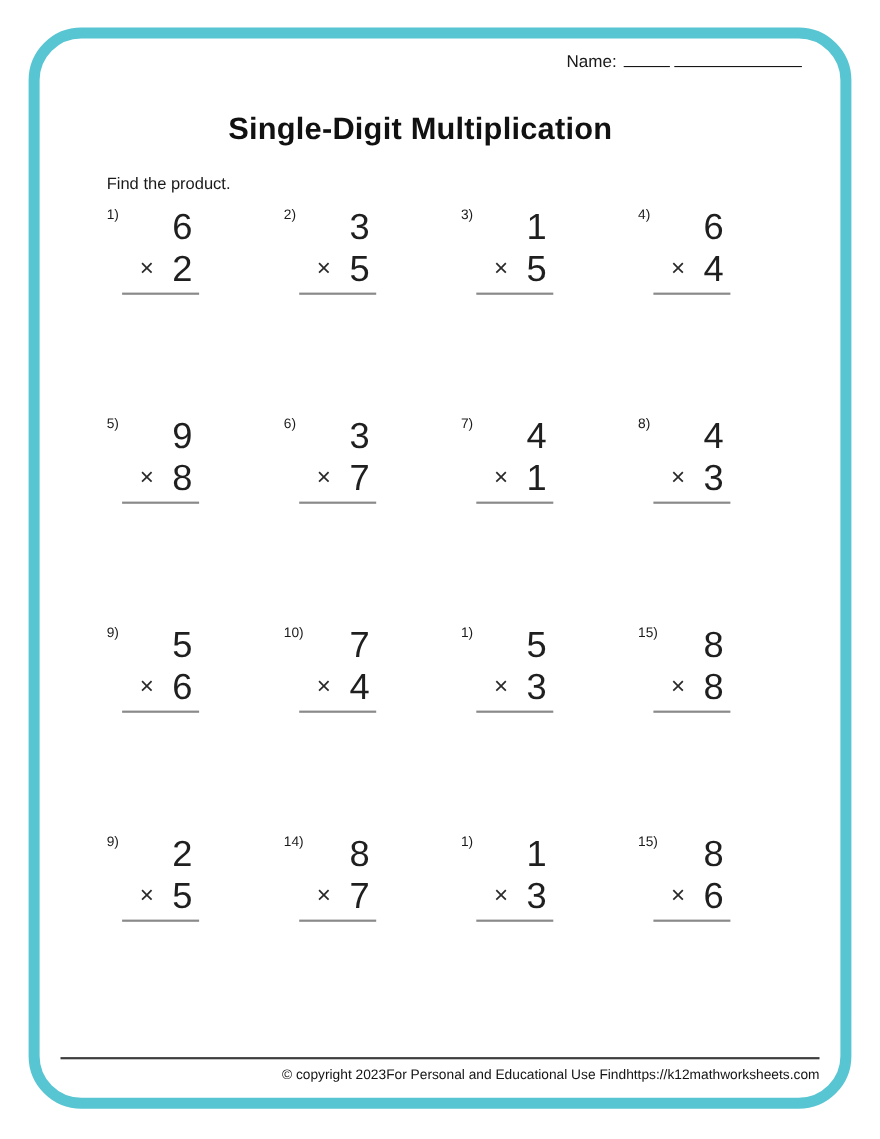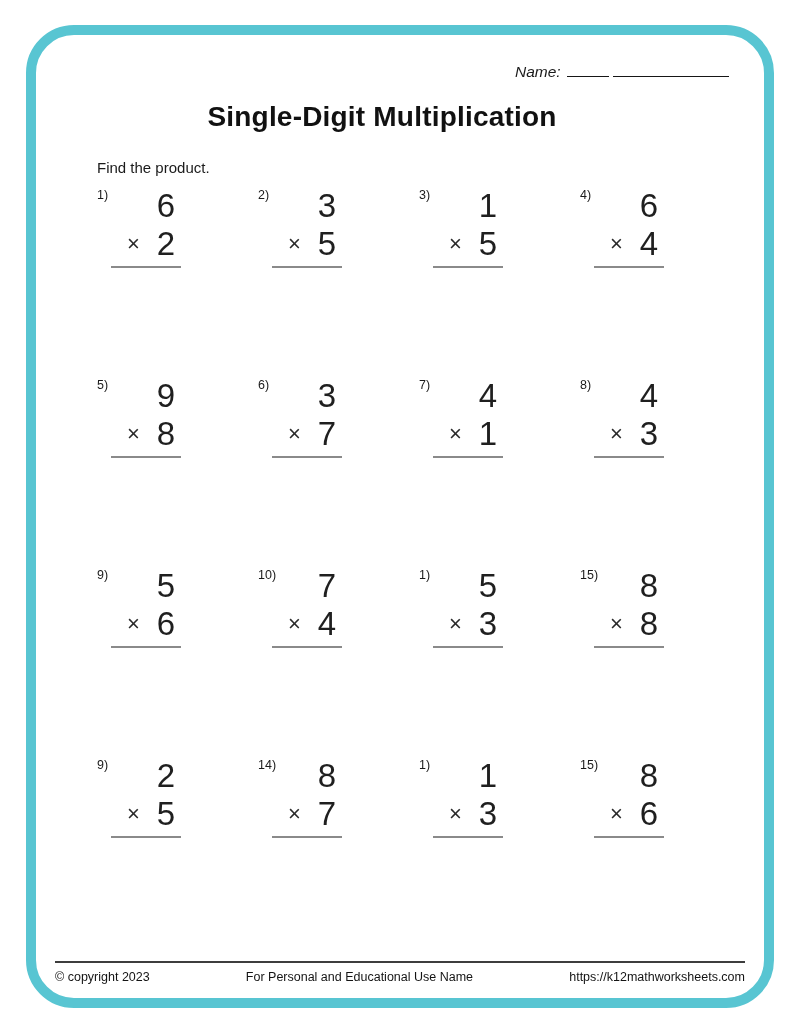--- a/index.html
+++ b/index.html
@@ -6,21 +6,21 @@
   .page{
     position:relative;width:800px;height:1035px;background:#ffffff;
     font-family:"Liberation Sans","DejaVu Sans",sans-serif;color:#1a1a1a;
     overflow:hidden;
   }
   .frame{
     position:absolute;left:26px;top:25px;width:748px;height:983px;
     box-sizing:border-box;border:10px solid #58C5D2;border-radius:48px;
     background:transparent;
   }
-  .name-row{position:absolute;top:59px;left:515px;font-size:15.5px;white-space:nowrap;font-style:italic;}
+  .name-row{position:absolute;top:43px;left:515px;font-size:15.5px;white-space:nowrap;}
   .name-seg{display:inline-block;border-bottom:1.6px solid #161616;height:17px;vertical-align:baseline;}
   .seg1{width:42px;margin-left:6px;}
   .seg2{width:116px;margin-left:4px;}
   .title{
     position:absolute;top:101px;left:0;width:764px;margin:0;
     text-align:center;font-size:28px;font-weight:bold;letter-spacing:.2px;color:#111;
   }
   .instruction{position:absolute;top:159px;left:97px;font-size:15px;text-align:center;}
   .grid{
     position:absolute;left:97px;top:186px;
@@ -31,21 +31,21 @@
   .pbody{margin-left:14px;width:70px;}
   .top-num{font-size:33px;line-height:40px;text-align:right;padding-right:6px;color:#1f1f1f;}
   .bot-row{
     display:flex;justify-content:space-between;align-items:center;
     height:36px;padding:0 6px 0 16px;font-size:33px;color:#1f1f1f;
   }
   .times{font-size:22px;line-height:36px;color:#2a2a2a;}
   .ans-line{border-top:2.5px solid #8a8a8a;margin-top:4px;}
   .footer{position:absolute;left:55px;top:961px;width:690px;}
   .footer-divider{border-top:2px solid #3d3d3d;}
-  .footer-text{display:flex;justify-content:space-between;font-size:12.5px;padding-top:7px;color:#141414;}
+  .footer-text{display:flex;justify-content:flex-end;font-size:12.5px;padding-top:7px;color:#141414;}
 </style>
 </head>
 <body>
 
 <div class="page">
   <div class="frame"></div>
 
   <div class="name-row">
     <span>Name:</span><span class="name-seg seg1"></span><span class="name-seg seg2"></span>
   </div>
@@ -247,17 +247,17 @@
         <div class="ans-line"></div>
       </div>
     </div>
 
   </div>
 
   <div class="footer">
     <div class="footer-divider"></div>
     <div class="footer-text">
       <span>© copyright 2023</span>
-      <span>For Personal and Educational Use Name</span>
+      <span>For Personal and Educational Use Find</span>
       <span>https://k12mathworksheets.com</span>
     </div>
   </div>
 </div>
 
 </body></html>

